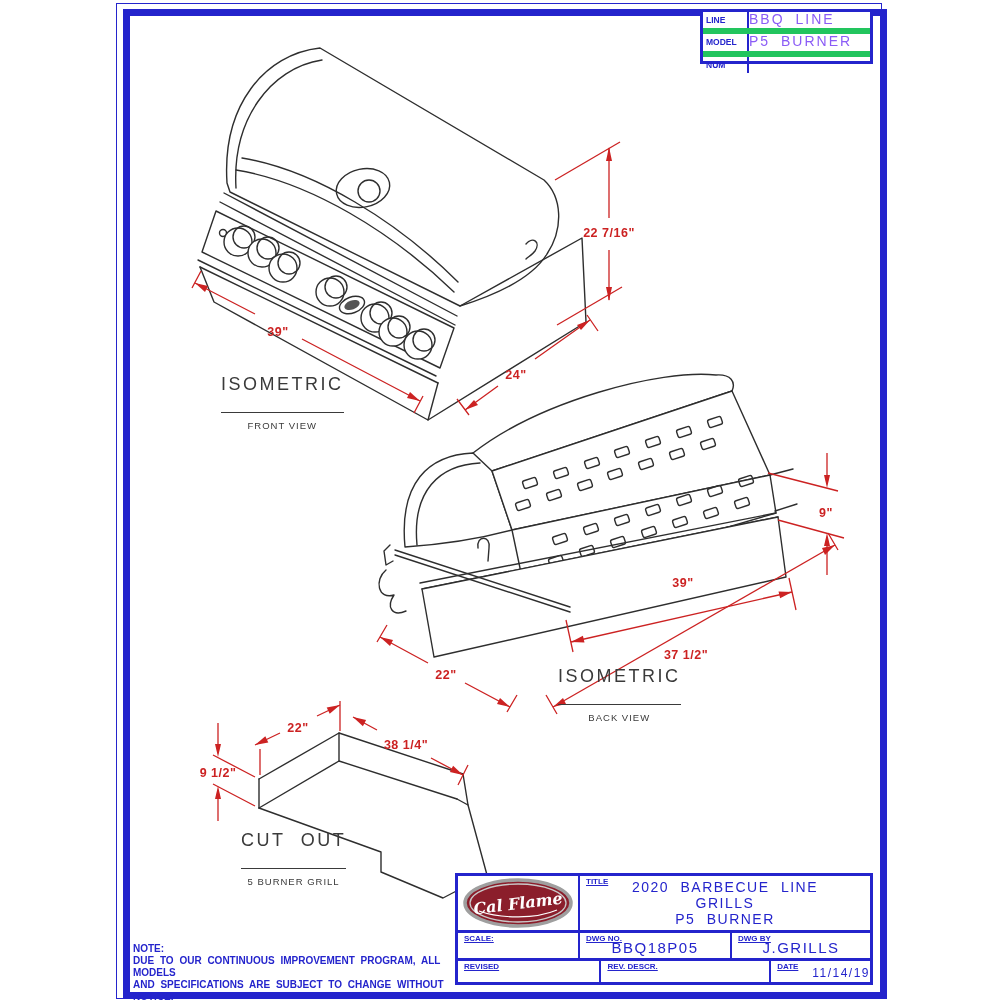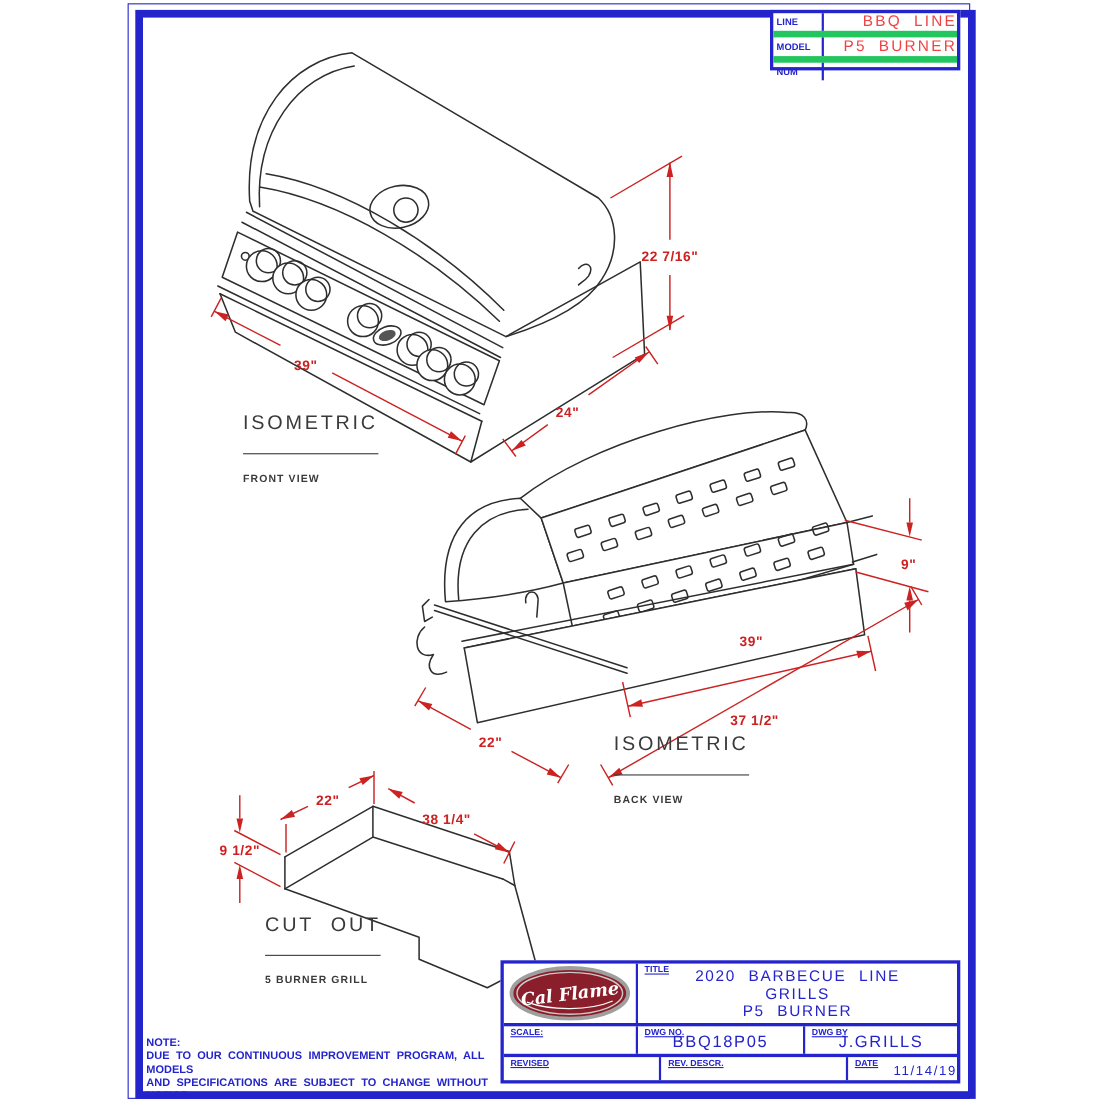--- a/index.html
+++ b/index.html
@@ -9,27 +9,27 @@
                border:1.5px solid #2424cc;}
   .frame-inner{position:absolute;left:123px;top:9px;width:750px;height:976px;
                border:7px solid #2424cc;}
   
   .hblock{position:absolute;left:700px;top:9px;width:173px;height:55px;
           border:3px solid #2424cc;box-sizing:border-box;background:#fff;}
   .hrow{display:flex;height:16.3px;border-bottom:6px solid #22c55e;}
   .hrow:last-child{border-bottom:none;}
   .hlabel{width:44px;font-size:8.5px;font-weight:bold;color:#2424cc;
           padding:3px 0 0 3px;box-sizing:border-box;}
-  .hvalue{flex:1;border-left:2px solid #2424cc;text-align:right;font-size:14px;
-          color:#ef4444;letter-spacing:2px;word-spacing:5px;line-height:15px;}
+  .hvalue{flex:1;border-left:2px solid #2424cc;text-align:left;font-size:14px;
+          color:#8b5cf6;letter-spacing:2px;word-spacing:5px;line-height:15px;}
   
   .viewlabel{position:absolute;color:#3a3a3a;}
   .viewlabel .main{font-size:18px;letter-spacing:2.5px;border-bottom:1.5px solid #3a3a3a;
                    padding-bottom:17px;display:inline-block;}
-  .viewlabel .sub{font-size:9.5px;letter-spacing:1px;margin-top:17px;font-weight:bold;}
+  .viewlabel .sub{font-size:9.5px;letter-spacing:1px;margin-top:7px;font-weight:normal;text-align:center;}
   
   .note{position:absolute;left:133px;top:943px;width:340px;color:#2424cc;
         font-size:10px;font-weight:bold;line-height:1.2;word-spacing:3px;}
   
   .tblock{position:absolute;left:455px;top:873px;width:418px;height:112px;
           border:3px solid #2424cc;box-sizing:border-box;background:#fff;}
   .trow{display:flex;box-sizing:border-box;}
   .trow1{height:54px;}
   .trow2{height:28px;border-top:3px solid #2424cc;}
   .trow3{height:24px;border-top:3px solid #2424cc;gap:36px;}

